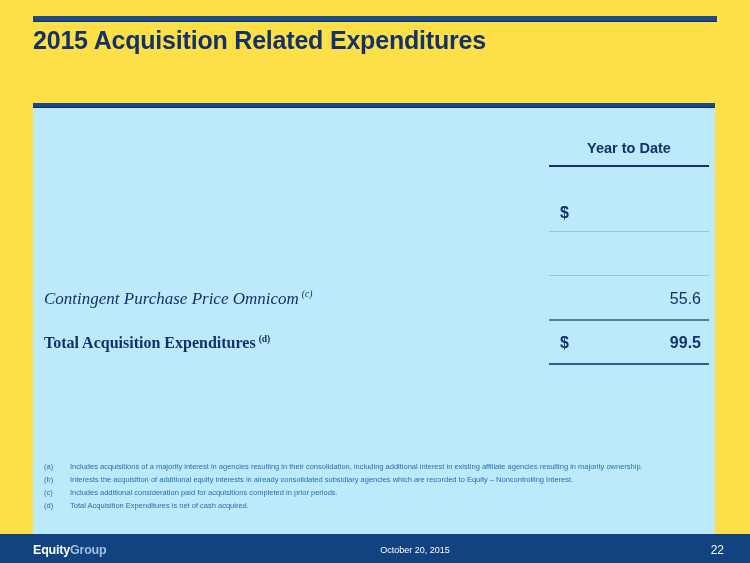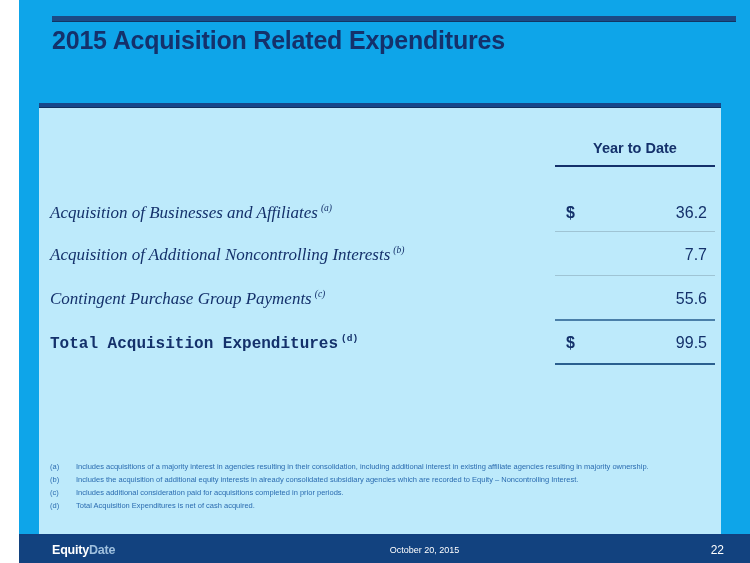--- a/index.html
+++ b/index.html
@@ -13,22 +13,21 @@
     height: 563px;
     font-family: "Liberation Sans", sans-serif;
     position: relative;
     overflow: hidden;
   }
 
   
   .slide {
     position: absolute;
     inset: 0;
-    background: #0ea5e9;
-    margin-left: 19px;
+    background: #fde047;
   }
 
   .title-rule {
     position: absolute;
     left: 33px;
     top: 16px;
     width: 684px;
     height: 5px;
     background: #1b4a85;
   }
@@ -50,21 +49,21 @@
     font-size: 25px;
     font-weight: bold;
     color: #14316b;
     letter-spacing: -0.2px;
     font-family: "Liberation Sans", sans-serif;
   }
 
   
   .panel {
     position: absolute;
-    left: 20px;
+    left: 33px;
     top: 103px;
     width: 682px;
     height: 452px;
     background: #bdeafb;
   }
   .panel-top-rule {
     position: absolute;
     left: 0;
     top: 0;
     width: 100%;
@@ -118,21 +117,21 @@
     color: #14316b;
     white-space: nowrap;
   }
   .row-label sup {
     font-size: 9.5px;
     font-style: italic;
     vertical-align: super;
     margin-left: 3px;
   }
   .row-label.total {
-    font-family: Liberation Mono, monospace;
+    font-family: Liberation Serif, serif;
     font-style: normal;
     font-weight: bold;
     font-size: 16px;
   }
   .row-label.total sup {
     font-style: normal;
     font-size: 9.5px;
   }
 
   .cell-currency {
@@ -147,21 +146,21 @@
   .cell-value {
     position: absolute;
     left: 516px;
     top: 50%;
     transform: translateY(-50%);
     width: 152px;
     text-align: right;
     font-size: 16px;
     color: #14316b;
   }
-  .cell-value.bold { font-weight: normal; }
+  .cell-value.bold { font-weight: bold; }
 
   .sep-light {
     position: absolute;
     left: 516px;
     width: 160px;
     height: 1px;
     background: #9fc4d4;
   }
   .sep-dark {
     position: absolute;
@@ -254,40 +253,29 @@
   <div class="title-rule"></div>
   <div class="slide-title">2015 Acquisition Related Expenditures</div>
 
   <div class="panel">
     <div class="panel-top-rule"></div>
 
     <div class="col-head">Year to Date</div>
     <div class="col-head-rule"></div>
 
     <div class="row" style="top:88px;">
-      <div class="row-label">
-        <span>Acquisition of Businesses and Affiliates</span><sup>(a)</sup>
-      </div>
       <div class="cell-currency">$</div>
-      <div class="cell-value">36.2</div>
     </div>
     <div class="sep-light" style="top:128px;"></div>
 
-    <div class="row" style="top:130px;">
-      <div class="row-label">
-        <span>Acquisition of Additional Noncontrolling Interests</span><sup>(b)</sup>
-      </div>
-      <div class="cell-currency"></div>
-      <div class="cell-value">7.7</div>
-    </div>
     <div class="sep-light" style="top:172px;"></div>
 
     <div class="row" style="top:174px;">
       <div class="row-label">
-        <span>Contingent Purchase Group Payments</span><sup>(c)</sup>
+        <span>Contingent Purchase Price Omnicom</span><sup>(c)</sup>
       </div>
       <div class="cell-currency"></div>
       <div class="cell-value">55.6</div>
     </div>
     <div class="sep-dark" style="top:216px;"></div>
 
     <div class="row" style="top:218px;">
       <div class="row-label total">
         <span>Total Acquisition Expenditures</span><sup>(d)</sup>
       </div>
@@ -296,35 +284,35 @@
     </div>
     <div class="sep-total-bottom" style="top:260px;"></div>
 
     <div class="footnotes">
       <div class="fn">
         <span class="fn-marker">(a)</span>
         <span class="fn-text">Includes acquisitions of a majority interest in agencies resulting in their consolidation, including additional interest in existing affiliate agencies resulting in majority ownership.</span>
       </div>
       <div class="fn">
         <span class="fn-marker">(b)</span>
-        <span class="fn-text">Includes the acquisition of additional equity interests in already consolidated subsidiary agencies which are recorded to Equity – Noncontrolling Interest.</span>
+        <span class="fn-text">Interests the acquisition of additional equity interests in already consolidated subsidiary agencies which are recorded to Equity – Noncontrolling Interest.</span>
       </div>
       <div class="fn">
         <span class="fn-marker">(c)</span>
         <span class="fn-text">Includes additional consideration paid for acquisitions completed in prior periods.</span>
       </div>
       <div class="fn">
         <span class="fn-marker">(d)</span>
         <span class="fn-text">Total Acquisition Expenditures is net of cash acquired.</span>
       </div>
     </div>
   </div>
 
   <div class="footer-hair"></div>
   <div class="footer">
     <div class="footer-logo">
-      <span class="logo-omnicom">Equity</span><span class="logo-group">Date</span>
+      <span class="logo-omnicom">Equity</span><span class="logo-group">Group</span>
     </div>
     <div class="footer-date">October 20, 2015</div>
     <div class="footer-page">22</div>
   </div>
 
 </div>
 
 </body></html>

